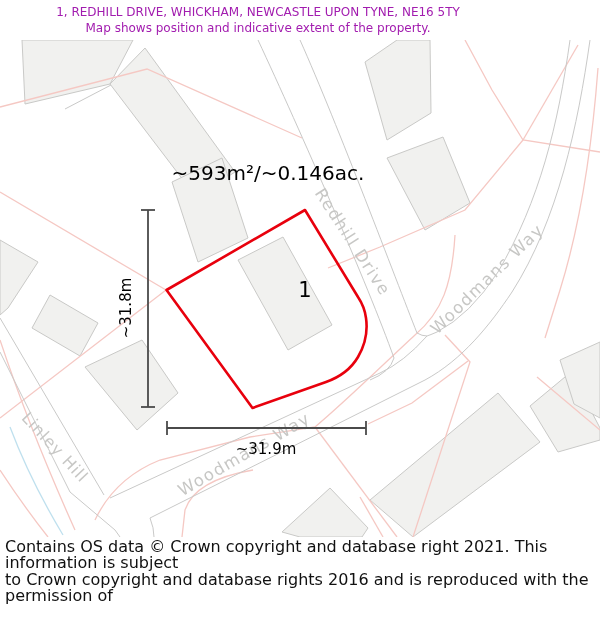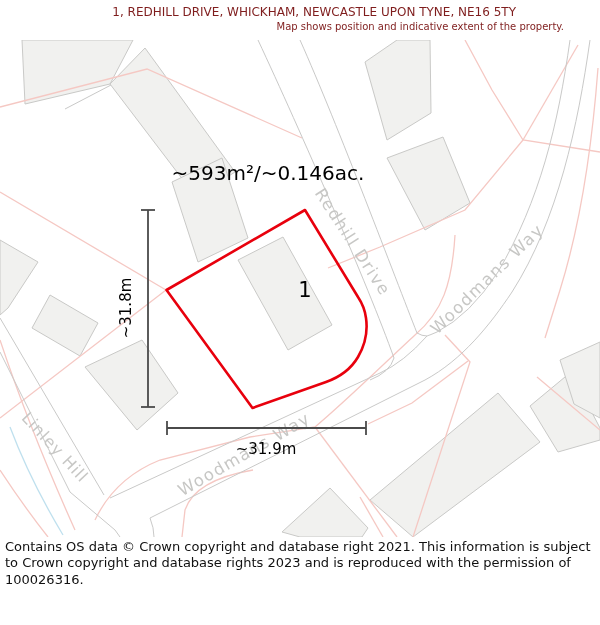--- a/index.html
+++ b/index.html
@@ -1,37 +1,37 @@
 <!DOCTYPE html>
 <html><head>
 <meta charset="utf-8">
 <style>
   html,body { margin:0; padding:0; background:#ffffff; }
   #stage {
     position:relative; width:600px; height:625px; overflow:hidden;
     background:#ffffff; font-family:"DejaVu Sans","Liberation Sans",sans-serif;
   }
-  .hdr { position:absolute; left:0; width:516px; text-align:right; color:#7f1d1d; }
+  .hdr { position:absolute; left:0; width:516px; text-align:center; color:#a21caf; }
   #hdr1 { top:5px;  font-size:12px; }
-  #hdr2 { top:21px; font-size:10px;margin-left:48px; }
+  #hdr2 { top:21px; font-size:12px; }
   #map  { position:absolute; top:40px; left:0; }
   .bld  { fill:#f1f1ef; stroke:#c9c9c7; stroke-width:1; }
   .rd   { fill:none; stroke:#c9c9c8; stroke-width:1; }
   .pkg  { fill:none; stroke-width:1.3; }   
   .cyn  { fill:none; stroke-width:1.3; }
   .red  { fill:none; stroke-width:2.6; stroke-linejoin:round; }
   .ms   { stroke:#4a4a4a; stroke-width:1.8; }
   .street { fill:#c7c7c5; font-size:16.5px; letter-spacing:1.5px; text-anchor:middle; }
   .blk  { fill:#000000; text-anchor:middle; }
   .area { font-size:20px; }
   .plot { font-size:21px; }
   .meas { font-size:15px; }
   #footer {
     position:absolute; top:539px; left:5px; width:592px;
-    font-size:13px; line-height:16.4px; color:#111111; text-align:left;
+    font-size:16px; line-height:16.4px; color:#111111; text-align:left;
   }
 </style>
 </head>
 <body>
 
 <div id="stage">
 
   <div class="hdr" id="hdr1">1, REDHILL DRIVE, WHICKHAM, NEWCASTLE UPON TYNE, NE16 5TY</div>
   <div class="hdr" id="hdr2">Map shows position and indicative extent of the property.</div>
 
@@ -103,17 +103,16 @@
     </g>
 
     <text class="blk area" transform="translate(268,140)">~593m²/~0.146ac.</text>
     <text class="blk plot" transform="translate(305,257)">1</text>
     <text class="blk meas" transform="translate(131,268) rotate(-90)">~31.8m</text>
     <text class="blk meas" transform="translate(266,414)">~31.9m</text>
   </svg>
 
   <div id="footer">
     <div>Contains OS data © Crown copyright and database right 2021. This information is subject</div>
-    <div>to Crown copyright and database rights 2023 and is reproduced with the permission of</div>
-    <div>100026316.</div>
+    <div>to Crown copyright and database rights 2016 and is reproduced with the permission of</div>
   </div>
 
 </div>
 
 </body></html>

